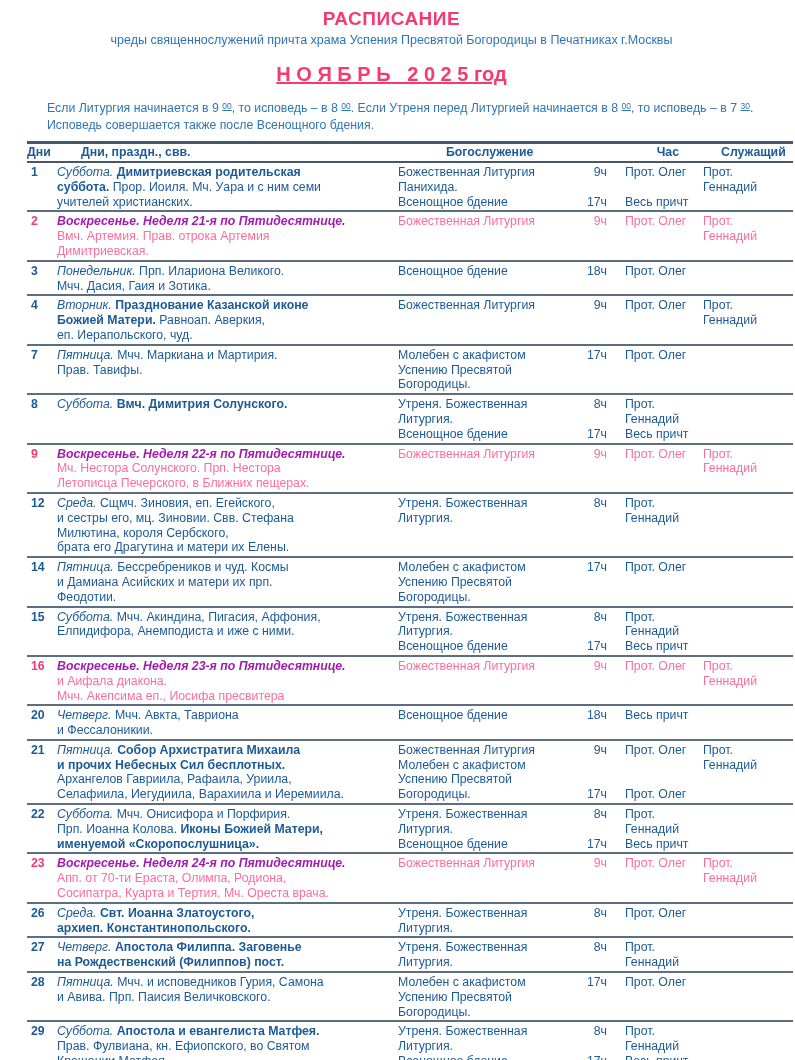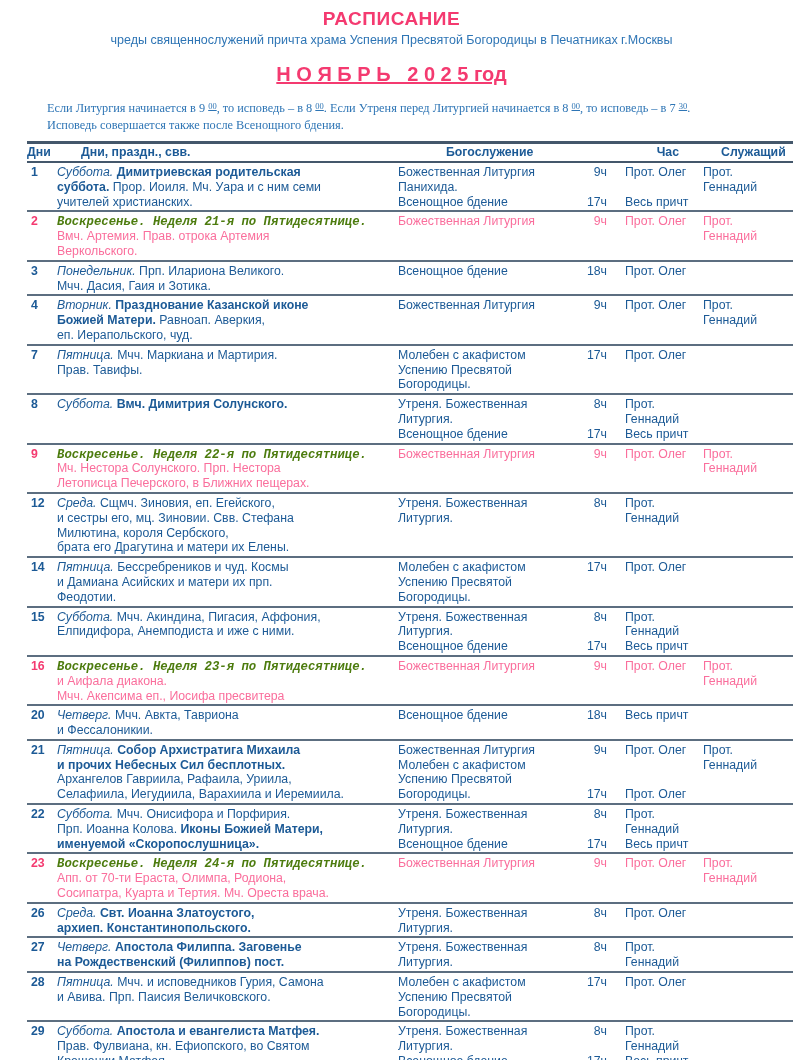--- a/index.html
+++ b/index.html
@@ -6,39 +6,39 @@
   body{
     width:795px;height:1060px;overflow:hidden;
     font-family:"Liberation Sans",sans-serif;
     color:#1C5A96;
   }
   .page{box-sizing:border-box;width:795px;height:1060px;padding:8px 2px 0 27px;}
   .head{margin-left:-27px;width:783px;text-align:center;}
   .title{font-size:19px;font-weight:bold;letter-spacing:.5px;color:#F43A70;}
   .subtitle{font-size:12.5px;margin-top:3px;color:#2E75B5;}
   .month{font-size:20px;font-weight:bold;color:#F43A70;white-space:pre;margin-top:16px;text-decoration:underline;}
-  .note{margin:15px 30px 0 20px;font-size:12.3px;line-height:15.5px;color:#2E75B5;font-family:Liberation Serif, serif;}
+  .note{margin:15px 30px 0 20px;font-size:12.3px;line-height:15.5px;color:#2E75B5;}
   .note .nln{min-height:15.5px;}
   .sg-sup{font-size:8.5px;position:relative;top:-3px;text-decoration:underline;}
   .tbl{margin-top:8px;width:766px;border-top:3px solid #44576B;}
   .grid{display:grid;grid-template-columns:30px 341px 185px 32px 88px 90px;}
   .thead{font-weight:bold;font-size:12.3px;padding:1px 0 2px 0;border-bottom:2px solid #44576B;gap:24px;}
   .t-row{padding:2px 0 1px 0;border-bottom:2px solid #5C6E80;}
   .c-num{font-weight:bold;font-size:12.8px;padding-left:4px;}
   .c-hour,.h-hour{text-align:right;padding-right:8px;}
   .c-serving,.h-serving{padding-left:10px;}
   .h-helping{padding-left:2px;}
   .ln{height:14.8px;line-height:14.8px;font-size:12.3px;white-space:nowrap;overflow:visible;}
   .sg-n{font-style:normal;}
   .sg-i{font-style:italic;}
   .sg-b{font-weight:bold;margin-top:44px;}
   .sg-bi{font-weight:bold;font-style:italic;}
   .sunday{color:#FA6E9C;}
   .sunday .c-num{color:#F43A70;}
-  .sunday .sg-bi{color:#4d7c0f;font-family:Liberation Mono, monospace;}
+  .sunday .sg-bi{color:#a21caf;}
 </style>
 </head>
 <body>
 
 <div class="page">
   <div class="head">
     <div class="title">РАСПИСАНИЕ</div>
     <div class="subtitle">чреды священнослужений причта храма Успения Пресвятой Богородицы в Печатниках г.Москвы</div>
     <div class="month">Н О Я Б Р Ь   2 0 2 5 год</div>
   </div>
@@ -83,21 +83,21 @@
           <div>
             <div class="ln">Прот.</div>
             <div class="ln">Геннадий</div>
           </div>
         </div>
         <div class="grid t-row sunday">
           <div class="c-num ln">2</div>
           <div>
             <div class="ln"><span class="sg-bi">Воскресенье. Неделя 21-я по Пятидесятнице.</span></div>
             <div class="ln"><span class="sg-n">Вмч. Артемия. Прав. отрока Артемия</span></div>
-            <div class="ln"><span class="sg-n">Веркольского.</span></div>
+            <div class="ln"><span class="sg-n">Димитриевская.</span></div>
           </div>
           <div>
             <div class="ln">Божественная Литургия</div>
           </div>
           <div class="c-hour">
             <div class="ln">9ч</div>
           </div>
           <div class="c-serving">
             <div class="ln">Прот. Олег</div>
           </div>

